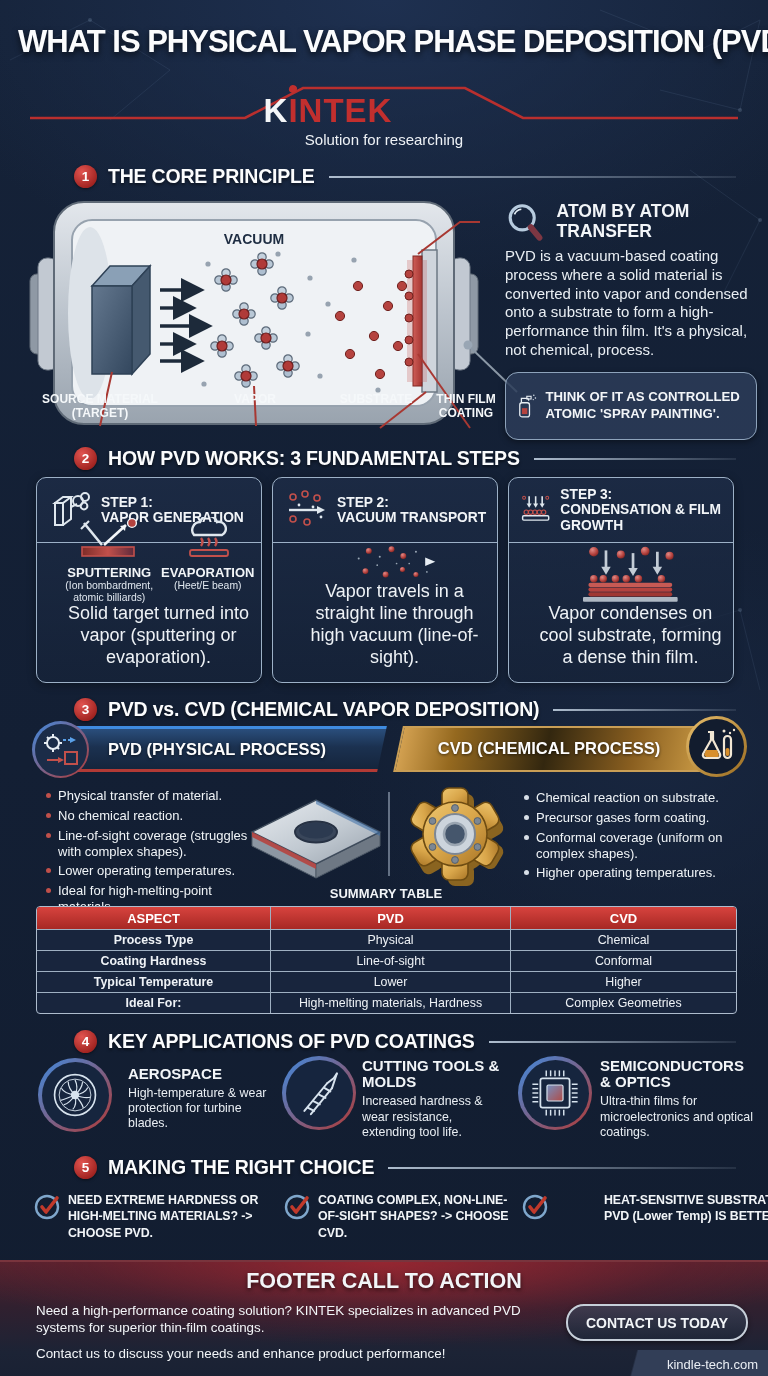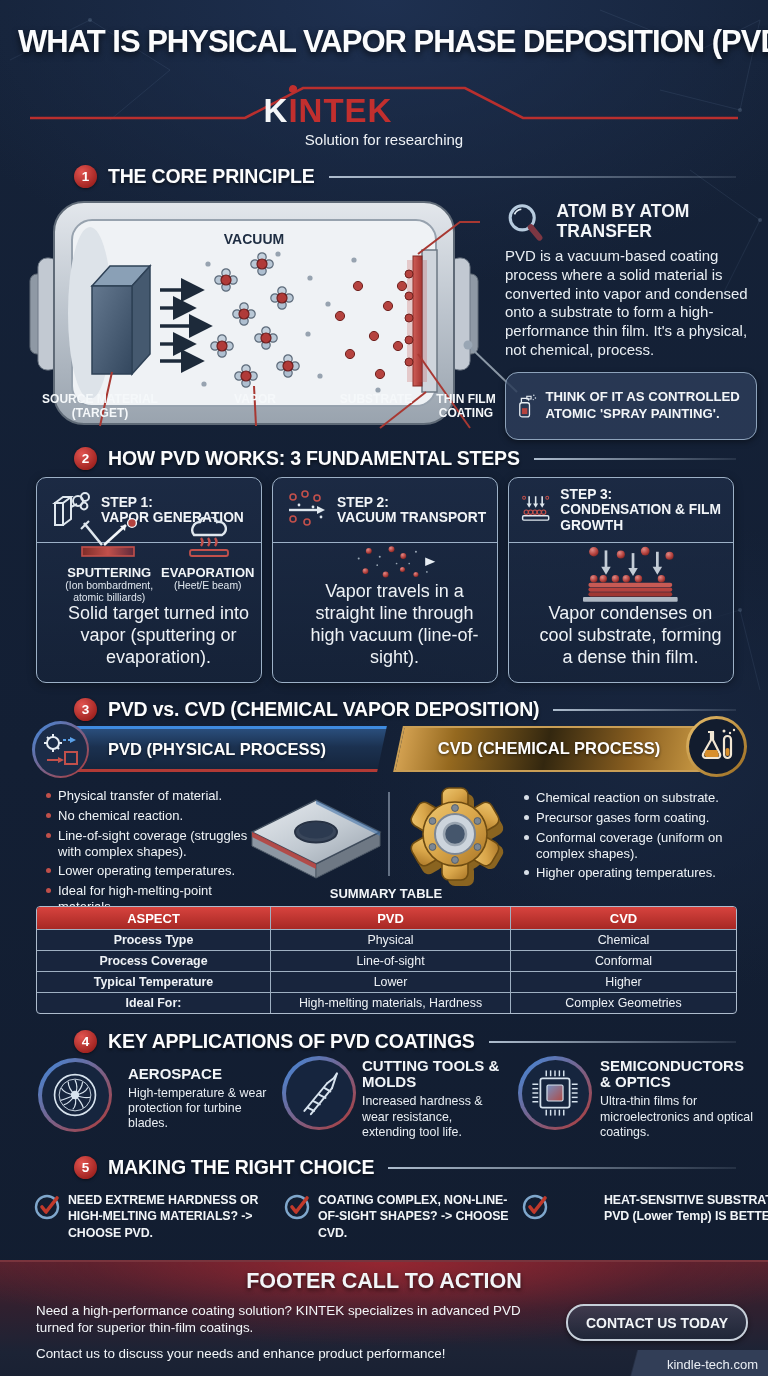--- a/index.html
+++ b/index.html
@@ -651,21 +651,21 @@
       <div>ASPECT</div>
       <div>PVD</div>
       <div>CVD</div>
     </div>
     <div class="trow tbody">
       <div>Process Type</div>
         <div>Physical</div>
         <div>Chemical</div>
     </div>
     <div class="trow tbody">
-      <div>Process Coverage</div>
+      <div>Coating Hardness</div>
         <div>Line-of-sight</div>
         <div>Conformal</div>
     </div>
     <div class="trow tbody">
       <div>Typical Temperature</div>
         <div>Lower</div>
         <div>Higher</div>
     </div>
     <div class="trow tbody">
       <div>Ideal For:</div>
@@ -775,19 +775,19 @@
   <div class="abs choice-text" style="left:318px;top:1192px;width:206px;">COATING COMPLEX, NON-LINE-OF-SIGHT SHAPES? -&gt; CHOOSE CVD.</div>
 
   <svg class="abs" style="left:522px;top:1192px;" width="28" height="28" viewBox="0 0 28 28">
     <circle cx="13" cy="15" r="11" fill="none" stroke="#7fa7cc" stroke-width="2.4"></circle>
     <polyline points="8,15 12,20 23,6" fill="none" stroke="#c0392b" stroke-width="3.6" stroke-linecap="round" stroke-linejoin="round"></polyline>
   </svg>
   <div class="abs choice-text" style="left:556px;top:1192px;width:204px;margin-left:48px;">HEAT-SENSITIVE SUBSTRATE? -&gt; PVD (Lower Temp) IS BETTER.</div>
 
   <div class="abs footer">
     <div class="abs footer-title">FOOTER CALL TO ACTION</div>
-    <div class="abs footer-body">Need a high-performance coating solution? KINTEK specializes in advanced PVD turned for superior thin-film coatings.</div>
+    <div class="abs footer-body">Need a high-performance coating solution? KINTEK specializes in advanced PVD systems for superior thin-film coatings.</div>
     <div class="abs contact-btn">CONTACT US TODAY</div>
     <div class="abs footer-body2">Contact us to discuss your needs and enhance product performance!</div>
     <div class="abs site-tag">kindle-tech.com</div>
   </div>
 
 </div>
 
 </body></html>

